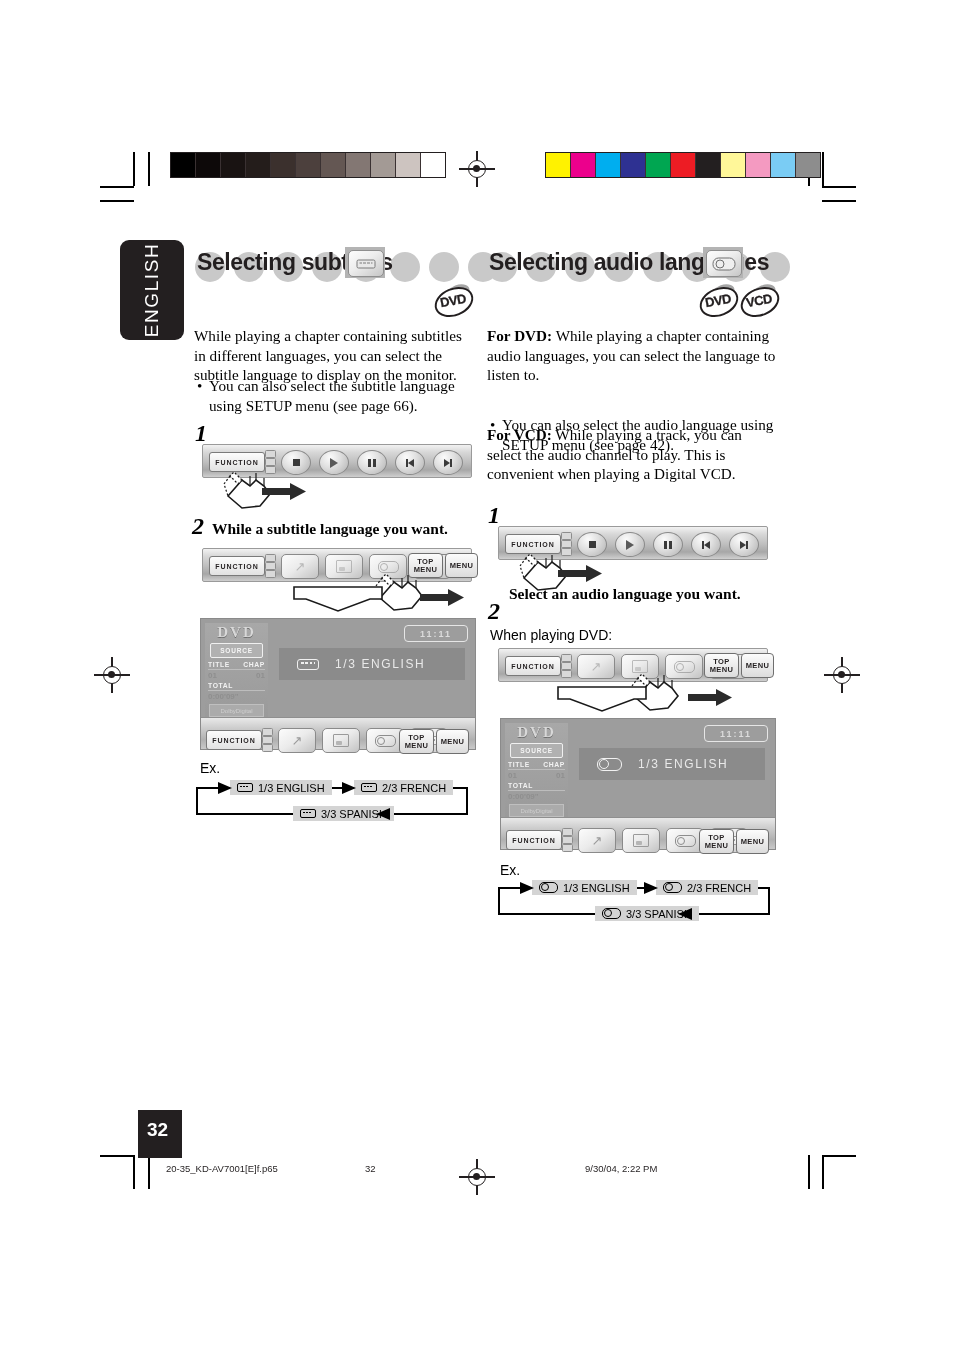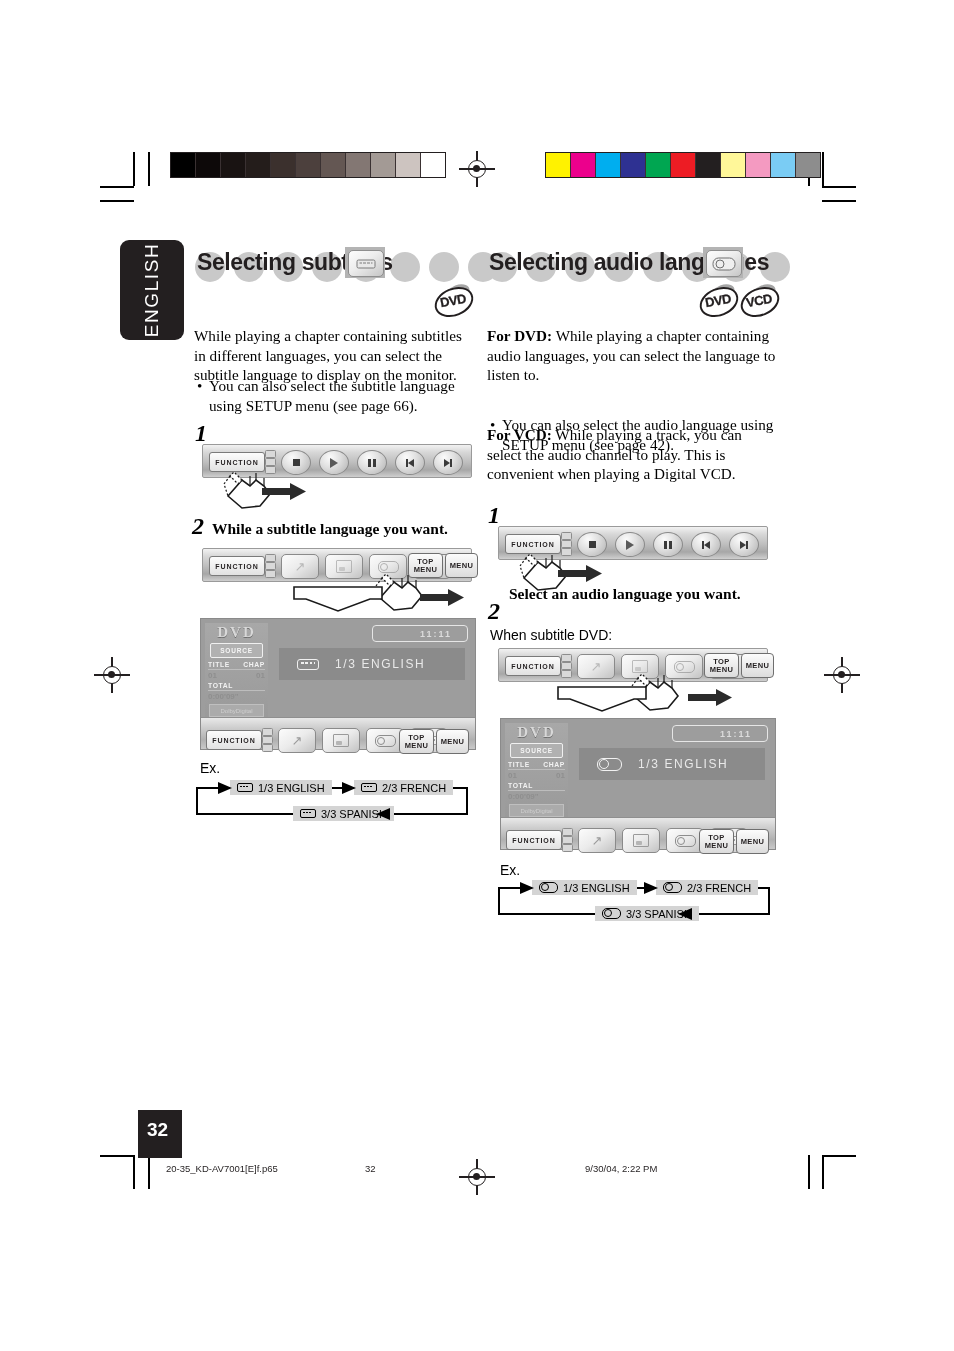--- a/index.html
+++ b/index.html
@@ -138,21 +138,21 @@
      font-family:"Liberation Sans",sans-serif;font-size:6px;color:#cfcfcf;display:flex;align-items:center;justify-content:center;}
   .mon-flat{margin:4px 4px 0 4px;display:flex;align-items:center;gap:3px;}
   .mon-flat .eq{width:14px;height:8px;background:#7e7e7e;}
   .mon-flat .t{font-family:"Liberation Sans",sans-serif;font-size:6.5px;color:#c9c9c9;font-weight:bold;}
   .mon-dig{margin:2px 4px 0 4px;display:flex;align-items:center;gap:3px;}
   .mon-dig .bx{display:flex;gap:1.5px;}
   .mon-dig .bx i{display:block;width:6px;height:8px;background:#e8e8e8;border:1px solid #8d8d8d;}
   .mon-dig .t{font-family:"Liberation Sans",sans-serif;font-size:6.5px;color:#e2e2e2;font-weight:bold;}
   .mon-clock{position:absolute;right:7px;top:6px;width:62px;height:15px;border:1.5px solid #e6e6e6;border-radius:4px;
      background:#9d9d9d;font-family:"Liberation Sans",sans-serif;font-weight:bold;font-size:9px;color:#dcdcdc;
-     display:flex;align-items:center;justify-content:center;letter-spacing:2px;padding-left:32px;}
+     display:flex;align-items:center;justify-content:center;letter-spacing:2px;}
   .mon-osd{position:absolute;left:78px;top:29px;width:186px;height:32px;background:#8b8b8b;
      display:flex;align-items:center;padding-left:18px;box-sizing:border-box;gap:16px;}
   .mon-osd .txt{font-family:"Liberation Sans",sans-serif;font-size:12px;color:#e9e9e9;letter-spacing:1.6px;}
   .osd-sub{width:20px;height:9px;border:1.5px solid #f0f0f0;border-radius:3px;background:#8b8b8b;position:relative;}
   .osd-sub:after{content:"";position:absolute;left:2.5px;top:2.6px;width:14px;height:2px;
      background:repeating-linear-gradient(to right,#f0f0f0 0 2.6px,transparent 2.6px 4.3px);}
   .osd-aud{width:23px;height:11px;border:1.8px solid #f2f2f2;border-radius:6px;position:relative;}
   .osd-aud:after{content:"";position:absolute;left:1px;top:0.5px;width:8px;height:8px;border-radius:50%;border:1.8px solid #f2f2f2;}
   .mon-bar{position:absolute;left:0;right:0;bottom:0;height:31px;
      background:linear-gradient(to bottom,#e9e9e9 0%,#cfcfcf 30%,#b0b0b0 70%,#c9c9c9 100%);border-top:1px solid #8f8f8f;}
@@ -555,21 +555,21 @@
   </svg>
 </div>
 <div class="arrowR" style="left:558px;top:565px;">
   <svg viewBox="0 0 44 17" width="44" height="17">
     <path d="M0 5 L28 5 L28 0 L44 8.5 L28 17 L28 12 L0 12 Z" fill="#2b2b2b"></path>
   </svg>
 </div>
 
 <div class="stepnum" style="left:488px;top:598px;">2</div>
 <div class="steptxt" style="left:509px;top:585px;">Select an audio language you want.</div>
-<div class="plaintxt" style="left:490px;top:627px;">When subtitle DVD:</div>
+<div class="plaintxt" style="left:490px;top:627px;">When playing DVD:</div>
 
 <div class="ctrlbar dim" style="left:498px;top:648px;width:270px;">
   <div class="fnbtn">FUNCTION</div>
   <div class="leds">
       <b></b>
       <b></b>
       <b></b>
     </div>
   <div class="sqbtn" style="left:78px;">
       <span class="g-angle">↗</span>

